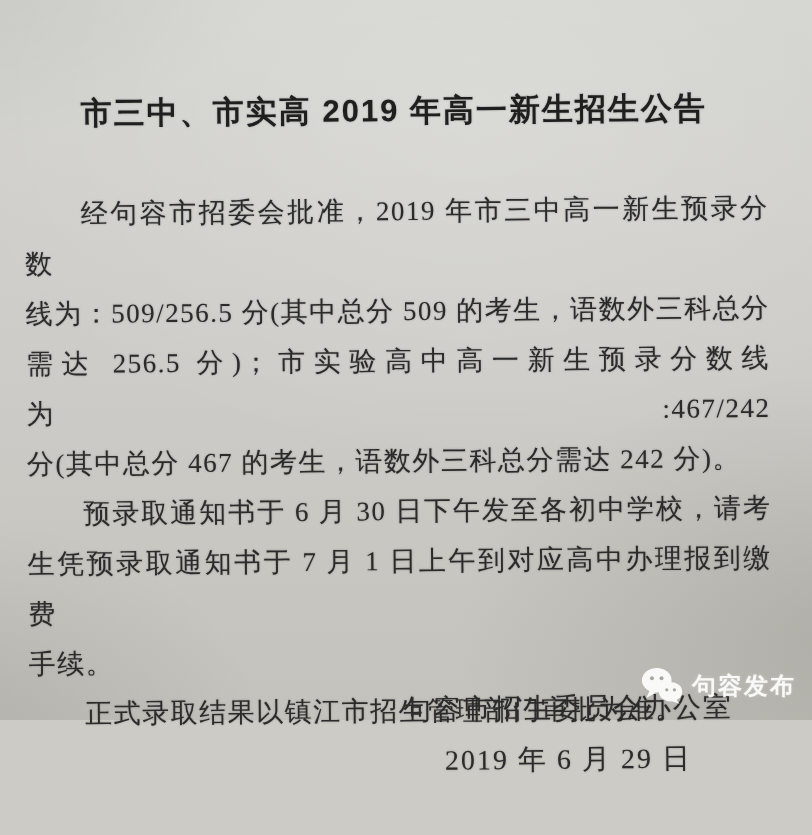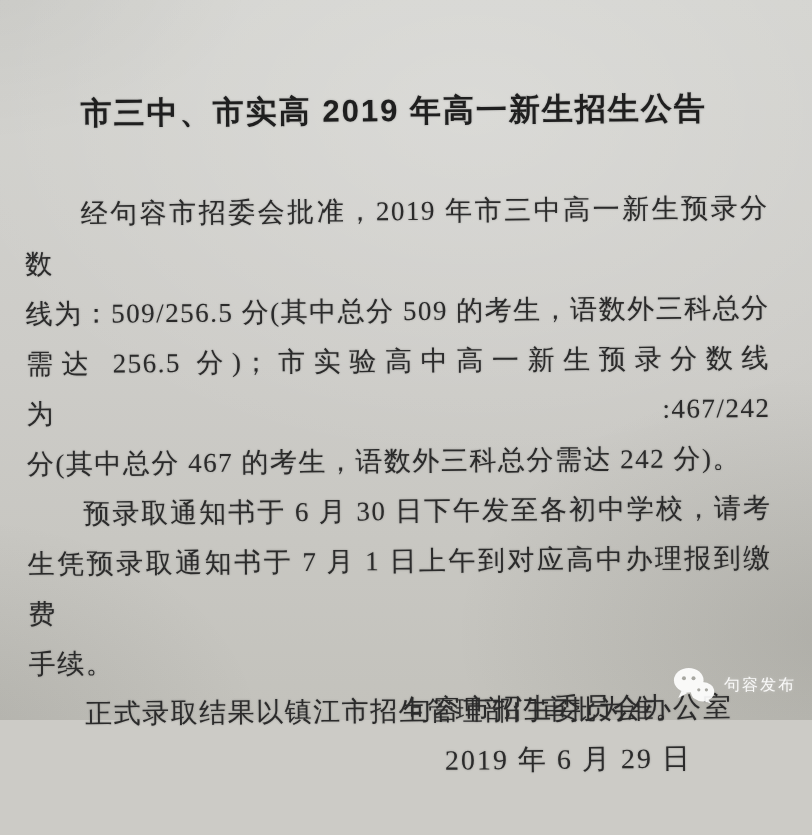--- a/index.html
+++ b/index.html
@@ -75,22 +75,22 @@
     gap: 9px;
     opacity: 0.92;
   }
   .watermark svg {
     width: 42px;
     height: 37px;
     filter: blur(0.4px);
   }
   .watermark .wm-label {
     font-family: "Liberation Sans", sans-serif;
-    font-size: 16px;
-    font-weight: normal;
+    font-size: 24px;
+    font-weight: bold;
     color: #ffffff;
     letter-spacing: 2px;
     text-shadow: 0 0 3px rgba(255,255,255,0.35);
   }
 </style>
 </head>
 <body>
 
 <div class="paper">
   <div class="content">

